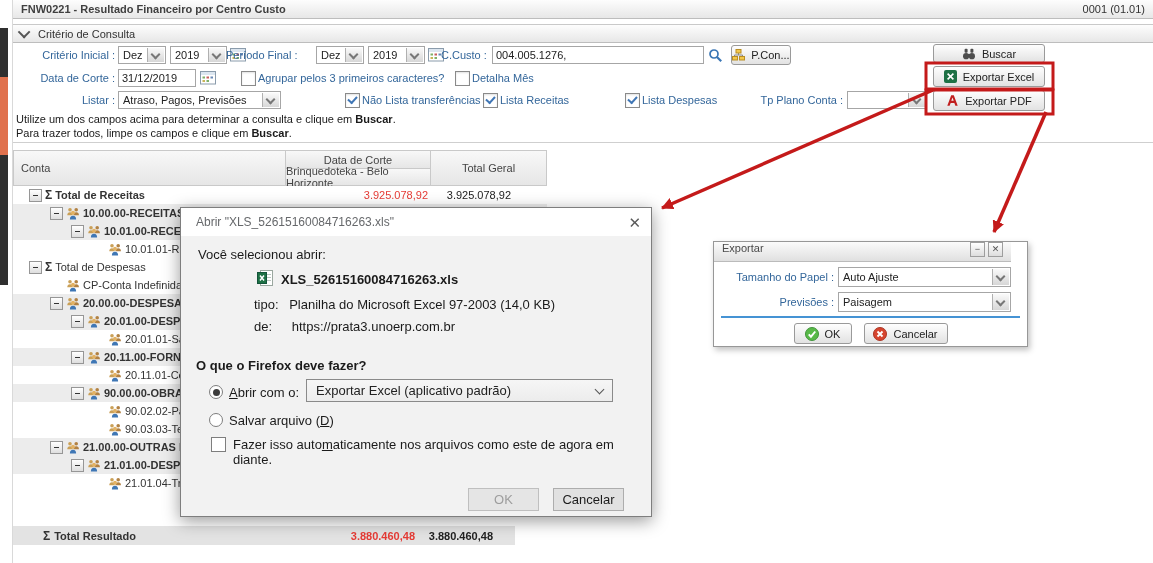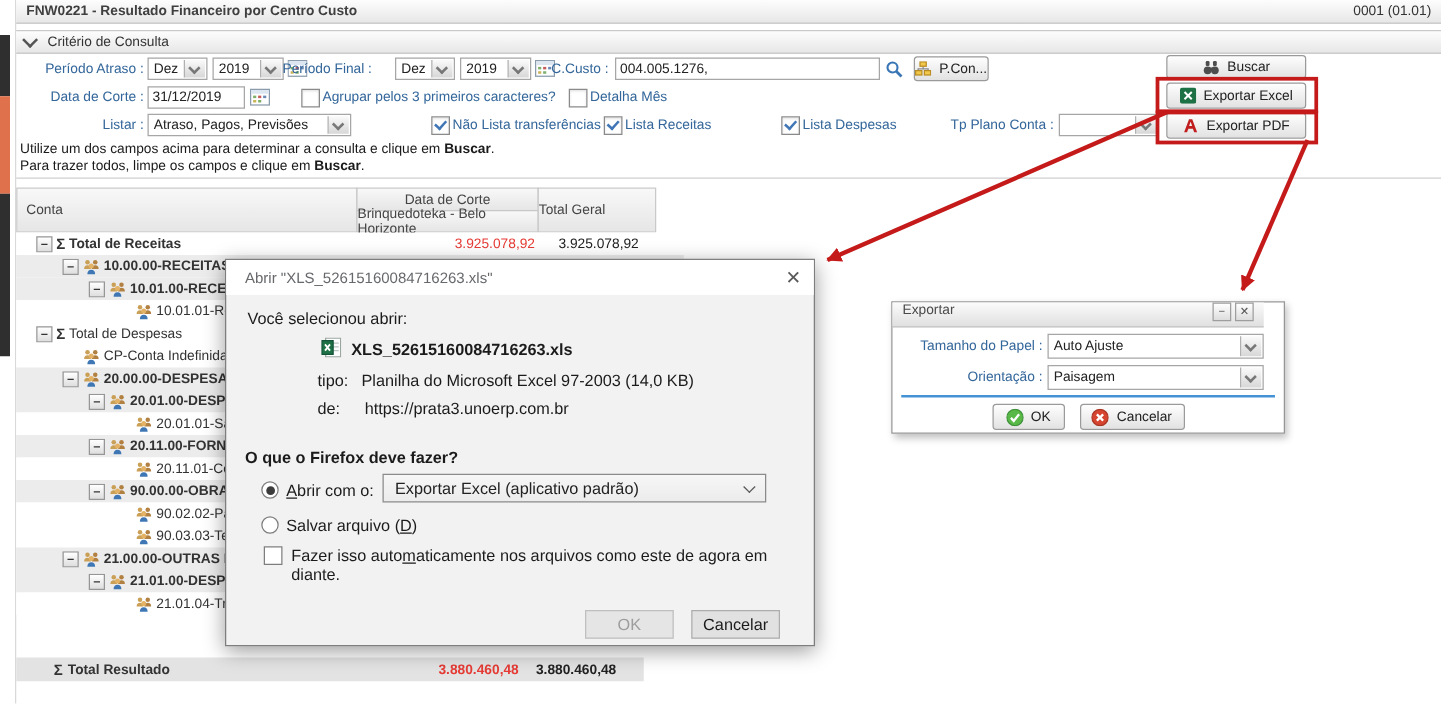--- a/index.html
+++ b/index.html
@@ -94,21 +94,21 @@
   <div class="bar" style="top:0;height:19px">
     <span style="font-weight:bold;color:#3f3f3f">FNW0221 - Resultado Financeiro por Centro Custo</span>
     <span style="margin-left:auto;color:#333">0001 (01.01)</span>
   </div>
 
   <div class="bar" style="top:24px;height:19px;border-top:1px solid #c9c9c9">
     <span class="chev"></span>
     <span>Critério de Consulta</span>
   </div>
 
-  <div class="flabel r" style="left:18px;top:49px;width:97px">Período Atraso :</div>
+  <div class="flabel r" style="left:18px;top:49px;width:97px">Critério Inicial :</div>
   <div class="sel" style="left:118px;top:46px;width:48px">
       <span>Dez</span>
     </div>
   <div class="sel" style="left:170px;top:46px;width:57px">
       <span>2019</span>
     </div>
   <svg class="abs" style="left:230px;top:47px" width="16" height="15" viewBox="0 0 16 15">
     <rect x="0.5" y="1.5" width="15" height="12.5" fill="#fff" stroke="#8a9bab"></rect>
       <rect x="1" y="2" width="14" height="3" fill="#dce6f0"></rect>
     <rect x="2.5" y="6.5" width="2.5" height="2" fill="#7fb069"></rect>
@@ -213,21 +213,21 @@
 
   <div class="th" style="left:13px;top:150px;width:273px;height:36px;padding-left:7px">
     <span>Conta</span>
   </div>
   <div class="th" style="left:285px;top:150px;width:146px;height:19px;justify-content:center">
     <span>Data de Corte</span>
   </div>
   <div class="th" style="left:285px;top:168px;width:146px;height:18px;justify-content:center">
     <span>Brinquedoteka - Belo Horizonte</span>
   </div>
-  <div class="th" style="left:430px;top:150px;width:95px;height:36px;justify-content:flex-start">
+  <div class="th" style="left:430px;top:150px;width:117px;height:36px;justify-content:center">
     <span>Total Geral</span>
   </div>
 
   <div class="tbody">
       <div class="trow">
         <div class="tc1" style="padding-left: 16px;">
           <span class="exp"></span>
           <span class="sigma">Σ</span>
           <span style="font-weight: bold;">Total de Receitas</span>
         </div>
@@ -542,21 +542,21 @@
       <span>Exportar</span>
       <span style="margin-left:auto;display:flex">
         <span class="exwbtn">−</span>
         <span class="exwbtn">✕</span>
       </span>
     </div>
     <div class="exlabel" style="left:10px;top:29px;width:110px">Tamanho do Papel :</div>
     <div class="sel" style="left:124px;top:25px;width:173px;height:20px">
       <span>Auto Ajuste</span>
     </div>
-    <div class="exlabel" style="left:10px;top:54px;width:110px">Orientação :</div>
+    <div class="exlabel" style="left:10px;top:54px;width:110px">Previsões :</div>
     <div class="sel" style="left:124px;top:50px;width:173px;height:20px">
       <span>Paisagem</span>
     </div>
     <div class="bluesep"></div>
     <div class="abs" style="left:0;right:0;top:81px;display:flex;justify-content:center;gap:12px">
       <div class="erp-btn" style="position:static;width:58px;height:21px">
         <svg width="14" height="14" viewBox="0 0 15 15">
           <circle cx="7.5" cy="7.5" r="7" fill="#58b948" stroke="#3f913a"></circle>
           <path d="M4 7.8 l2.4 2.6 L11 4.8" stroke="#fff" stroke-width="2" fill="none"></path>
         </svg>

